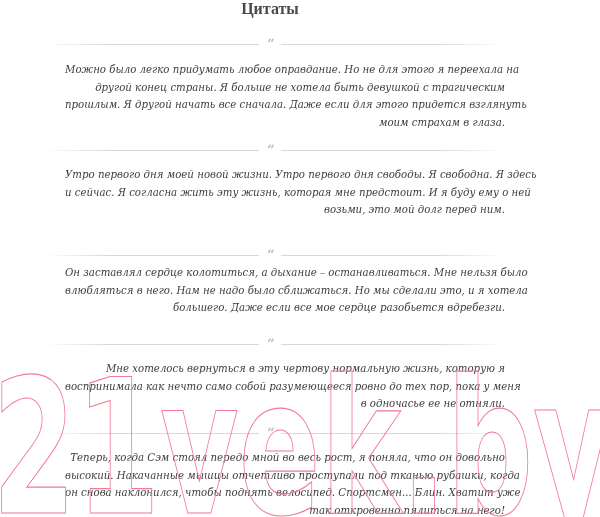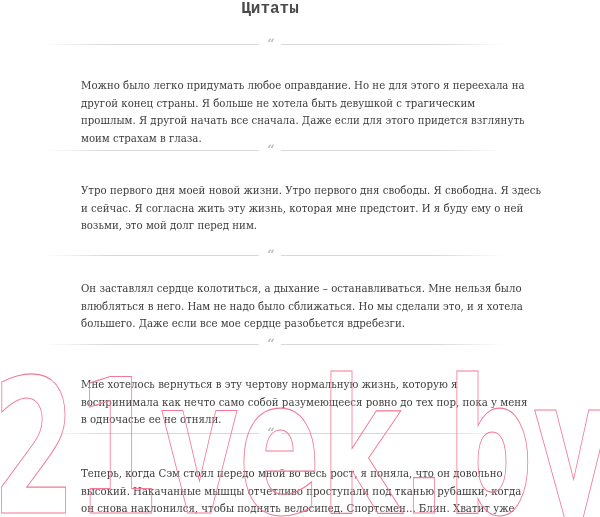--- a/index.html
+++ b/index.html
@@ -14,21 +14,21 @@
       overflow: hidden;
       font-family: "DejaVu Serif", "Liberation Serif", serif;
       color: #3a3a3a;
     }
     .page-title {
       position: absolute;
       top: 0;
       left: 0;
       width: 540px;
       text-align: center;
-      font-family: Liberation Mono, monospace;
+      font-family: Liberation Serif, serif;
       font-weight: bold;
       font-size: 16px;
       line-height: 18px;
       color: #4a4a4a;
       margin: 0;
     }
     .divider {
       position: absolute;
       left: 45px;
       width: 460px;
@@ -52,24 +52,26 @@
       font-weight: bold;
       font-size: 13px;
       color: #bdbdbd;
       line-height: 16px;
     }
     .quote {
       position: absolute;
       left: 65px;
       width: 440px;
       font-family: "DejaVu Serif", serif;
+      font-style: italic;
       font-size: 10.2px;
       line-height: 17.6px;
       color: #3d3d3d;
-      margin: 16px;
+      margin: 0;
+      text-align: right;
     }
     .quote .ln { display: block; white-space: nowrap; }
     .watermark {
       position: absolute;
       left: 0;
       top: 345px;
       width: 600px;
       height: 172px;
       pointer-events: none;
     }

